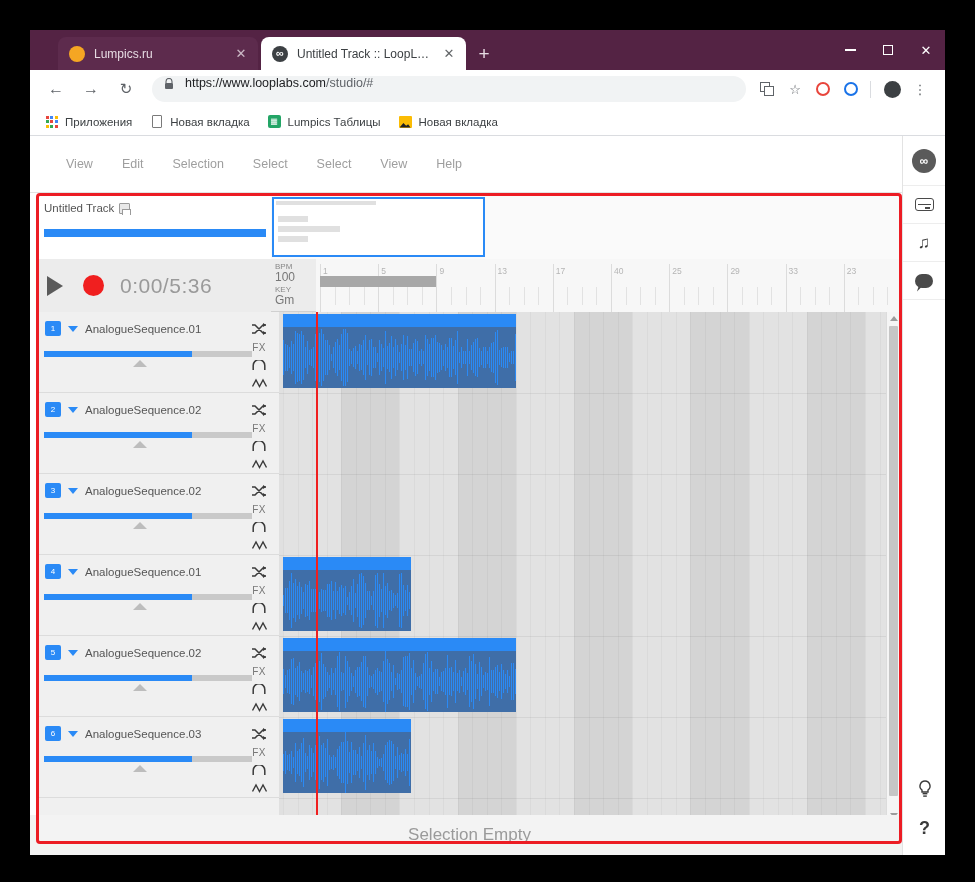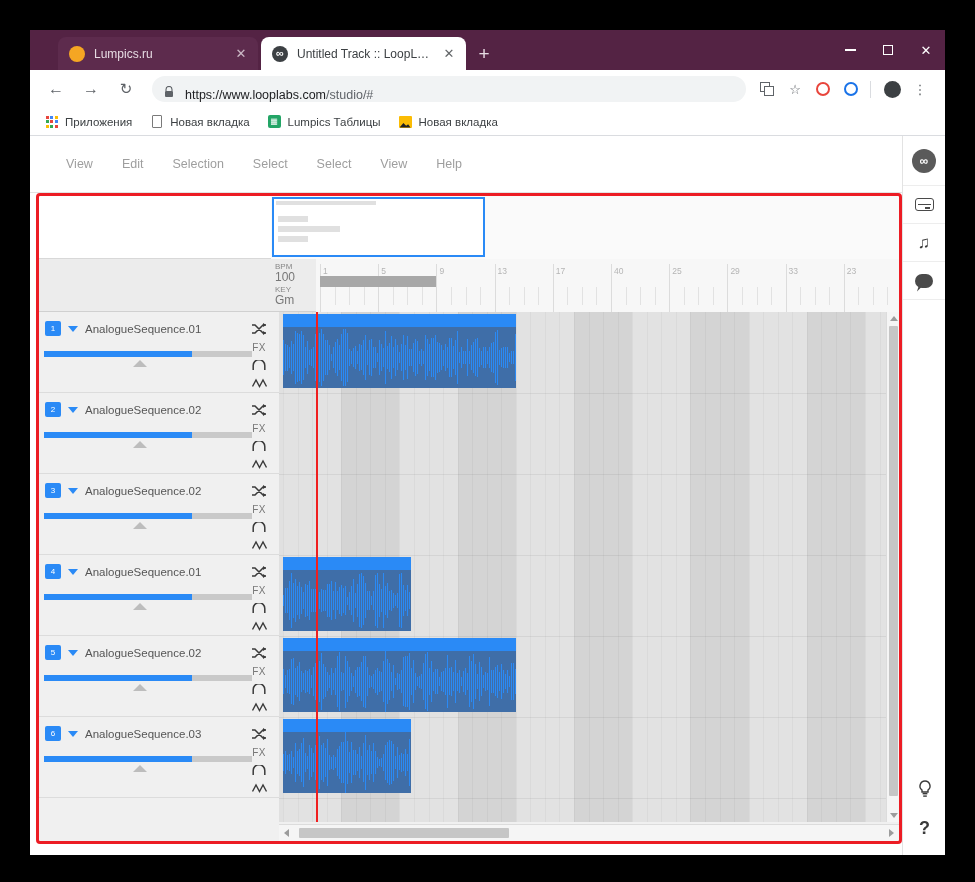--- a/index.html
+++ b/index.html
@@ -67,21 +67,21 @@
     display: flex; align-items: center; padding: 0 12px;
   }
   .navbtn {
     width: 28px; height: 28px; margin-right: 7px;
     display: flex; align-items: center; justify-content: center;
     color: #5f6368; font-size: 16px; cursor: pointer; flex: 0 0 auto;
   }
   .navbtn.reload { font-size: 15px; }
   .omnibox {
     flex: 1 1 auto; height: 26px; background: #f1f3f4; border-radius: 13px;
-    display: flex; align-items: flex-end; padding: 0 12px;
+    display: flex; align-items: flex-start; padding: 0 12px;
     margin-left: 5px; margin-right: 6px; cursor: text;
   }
   .lockicon { width: 12px; margin-right: 9px; flex: 0 0 12px; }
   .urltext { font-size: 12.5px; color: #5f6368; white-space: nowrap; }
   .urltext b { color: #202124; font-weight: normal; }
   .omni-actions { display: flex; align-items: center; flex: 0 0 auto; }
   .oicon {
     width: 26px; height: 26px; margin-left: 2px;
     display: flex; align-items: center; justify-content: center;
     font-size: 13px; color: #5f6368; cursor: pointer;
@@ -386,31 +386,45 @@
             <div class="menuitem">Select</div>
             <div class="menuitem">Select</div>
             <div class="menuitem">View</div>
             <div class="menuitem">Help</div>
           </div>
     </div>
 
     <div class="studio">
 
       <div class="overview">
+        <div class="ov-left">
+          <div class="ov-title">
+            <span>Untitled Track</span>
+            <span class="save-ico"></span>
+          </div>
+          <div class="master-bar">
+            <div class="master-fill"></div>
+          </div>
+        </div>
         <div class="ov-right">
           <div class="viewport-box">
             <div class="mini-ruler"></div>
             <div class="mini-clip" style="left:4px;top:17px;width:30px"></div>
             <div class="mini-clip" style="left:4px;top:27px;width:62px"></div>
             <div class="mini-clip" style="left:4px;top:37px;width:30px"></div>
           </div>
         </div>
       </div>
 
       <div class="transport">
+        <div class="tr-left">
+          <div class="play-btn"></div>
+          <div class="rec-btn"></div>
+          <div class="time-disp">0:00/5:36</div>
+        </div>
         <div class="tr-meta">
           <div>BPM</div>
           <div class="val">100</div>
           <div>KEY</div>
           <div class="val">Gm</div>
         </div>
         <div class="ruler" id="ruler">
               <div class="ruler-tickmajor" style="left: 4px;"></div>
               <div class="ruler-num" style="left: 7px;">1</div>
               <div class="ruler-tickmajor" style="left: 62.2px;"></div>
@@ -1103,20 +1117,23 @@
 
       <div class="hscroll">
         <div class="hsarrow lf"></div>
         <div class="hthumb"></div>
         <div class="hsarrow rt"></div>
       </div>
     </div>
 
     <div class="redframe"></div>
 
+    <div class="statusbar">
+      <div class="status-text">Selection Empty</div>
+    </div>
 
     <div class="rail">
       <div class="rail-logo">
         <span class="rl-circle">∞</span>
       </div>
       <div class="rail-btn">
         <span class="drive-ico"></span>
       </div>
       <div class="rail-btn">
         <span style="font-size:17px;color:#3a3a3a">♫</span>

